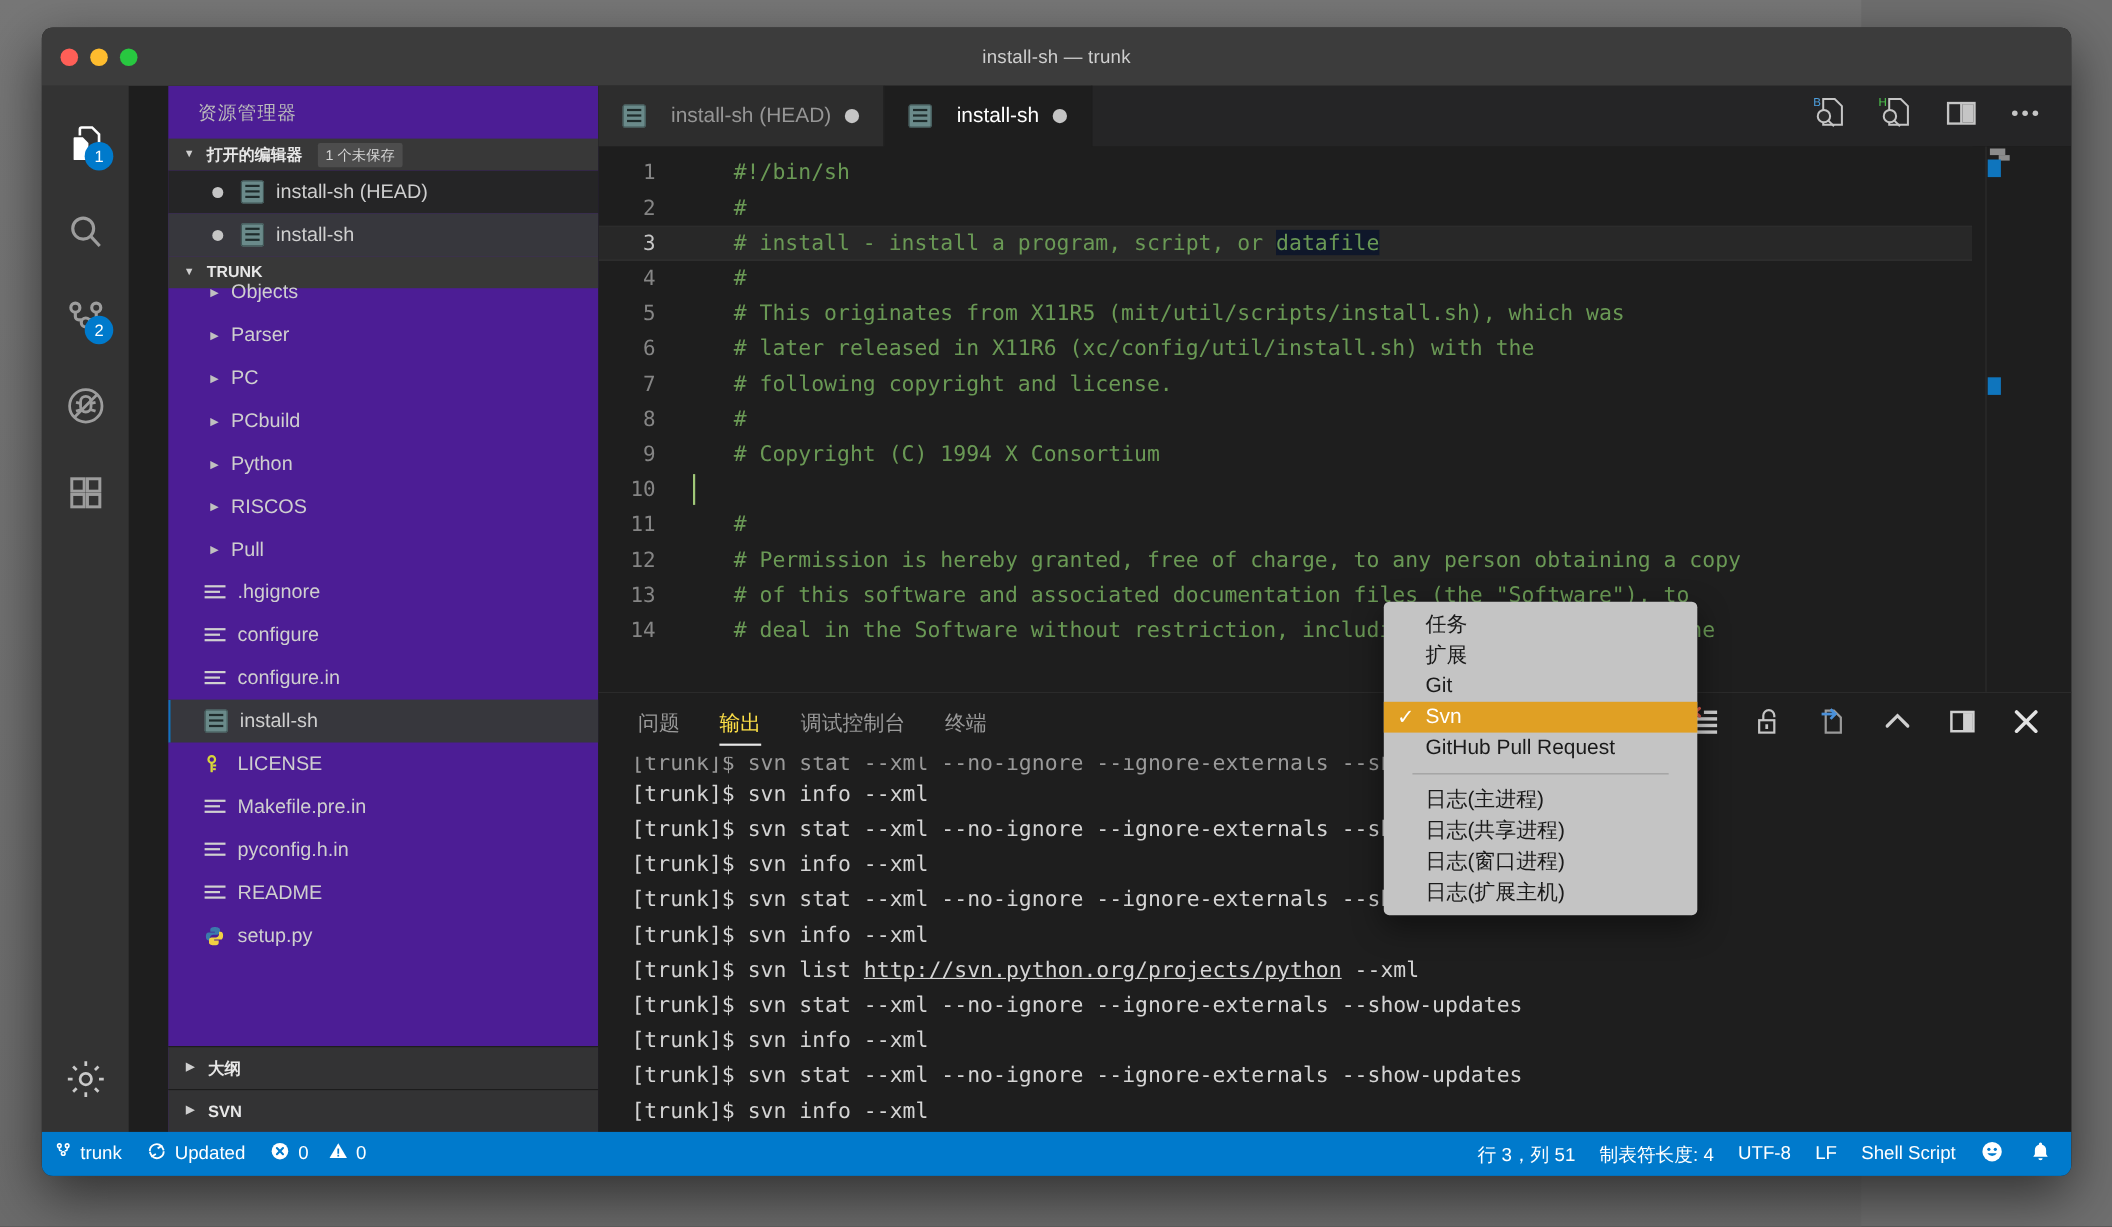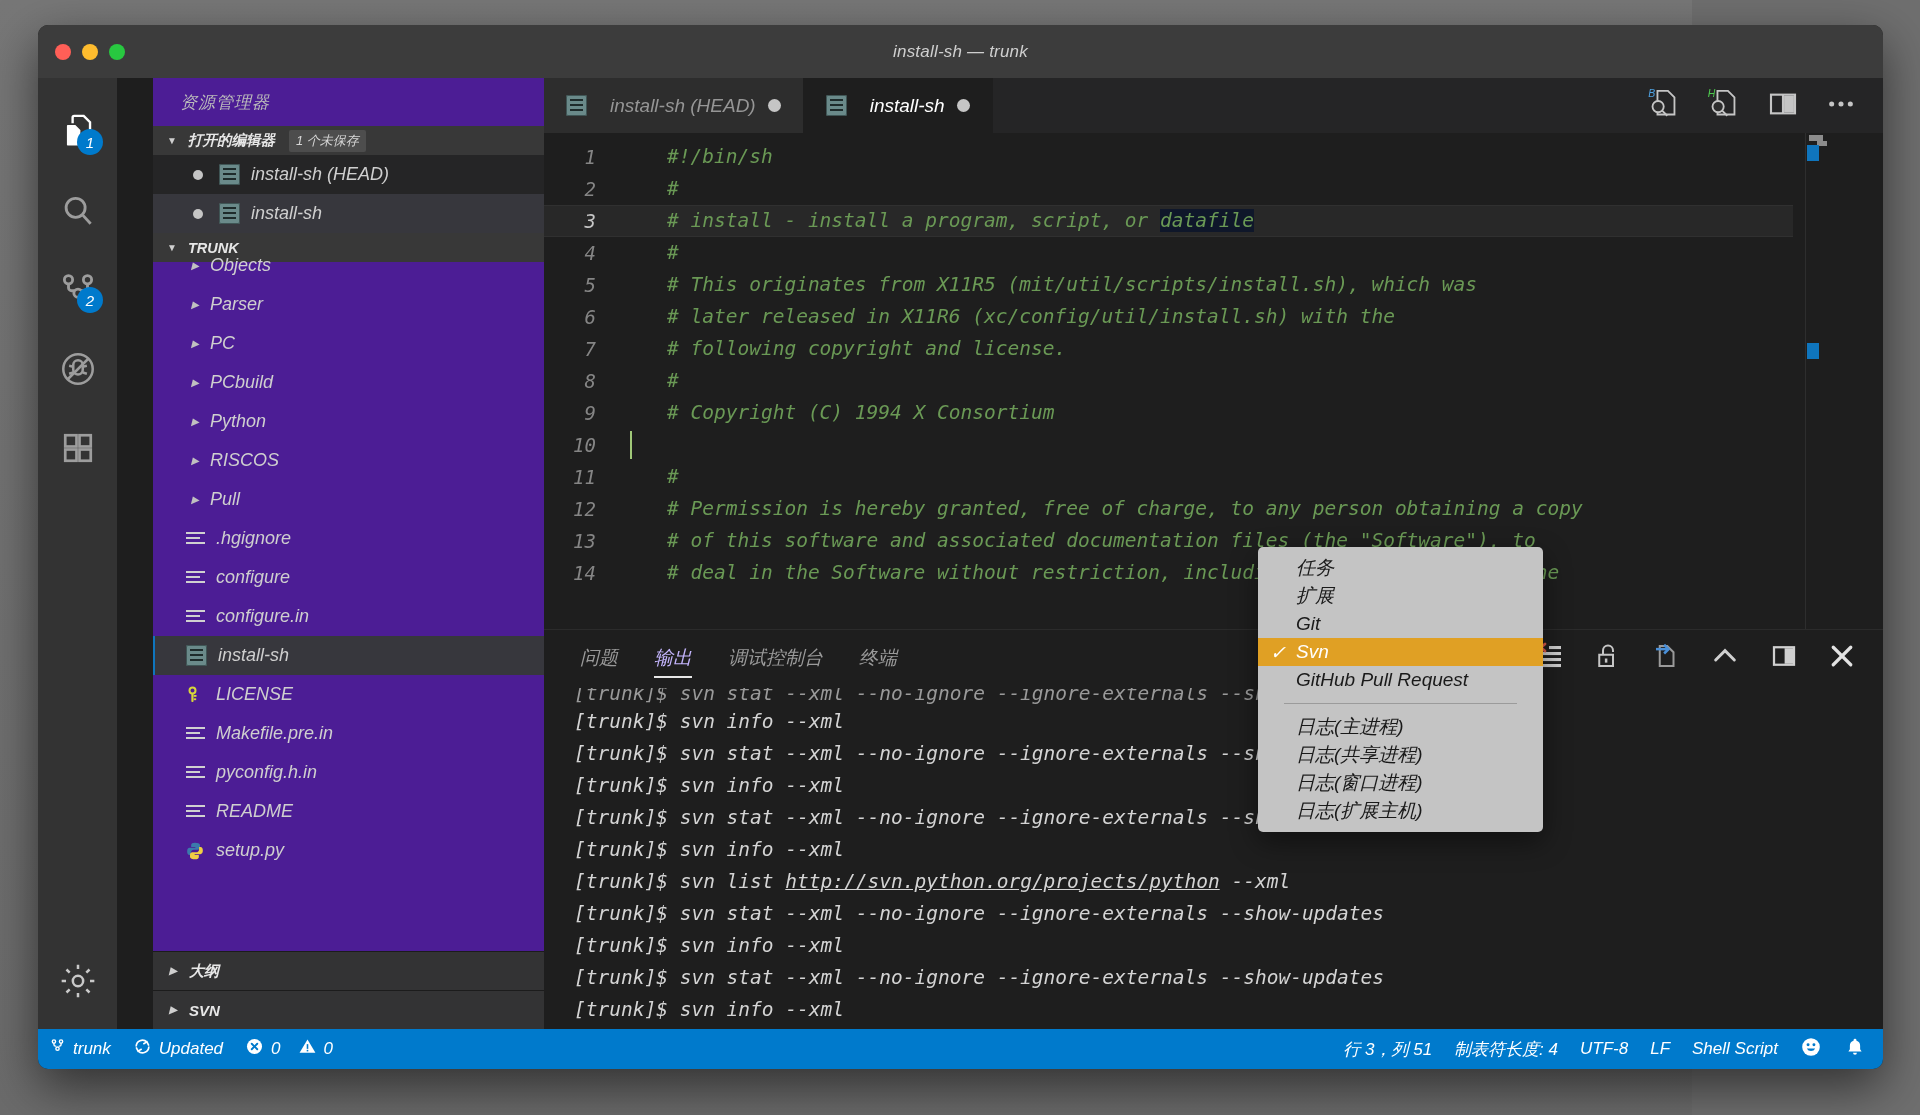--- a/index.html
+++ b/index.html
@@ -5,21 +5,20 @@
   * { box-sizing: border-box; margin:0; padding:0; }
   html, body {
     width: 1920px; height: 1115px;
     background: #6f6f6f;
     font-family: "Liberation Sans", sans-serif;
     overflow: hidden;
   }
   .desktop {
     position: relative; width: 1692px; height: 1115px;
     background: linear-gradient(180deg,#777777 0%, #6b6b6b 100%);
-    font-style: italic;
   }
   
   .window {
     position: absolute; left: 38px; top: 25px;
     width: 1845px; height: 1044px;
     background: #1e1e1e;
     border-radius: 10px;
     overflow: hidden;
     box-shadow: 0 18px 50px rgba(0,0,0,.55);
     display: flex; flex-direction: column;
@@ -198,21 +197,21 @@
     display:flex; flex-direction:column;
   }
   .panel-head {
     height: 56px; flex:0 0 56px; display:flex; align-items:center;
     padding-left: 18px; gap: 0;
   }
   .ptab {
     padding: 0 18px; color:#9a9a9a; font-size: 19px; position:relative;
     height: 100%; display:flex; align-items:center;
   }
-  .ptab.active { color:#c4b5fd; }
+  .ptab.active { color:#fde047; }
   .ptab.active::after {
     content:""; position:absolute; left:18px; right:18px; bottom: 8px;
     height:2px; background:#e7e7e7;
   }
   .panel-actions {
     margin-left:auto; display:flex; align-items:center; gap: 28px;
     padding-right: 26px;
   }
   .out-select {
     width: 26px; height: 34px; background:#3c3c3c;

